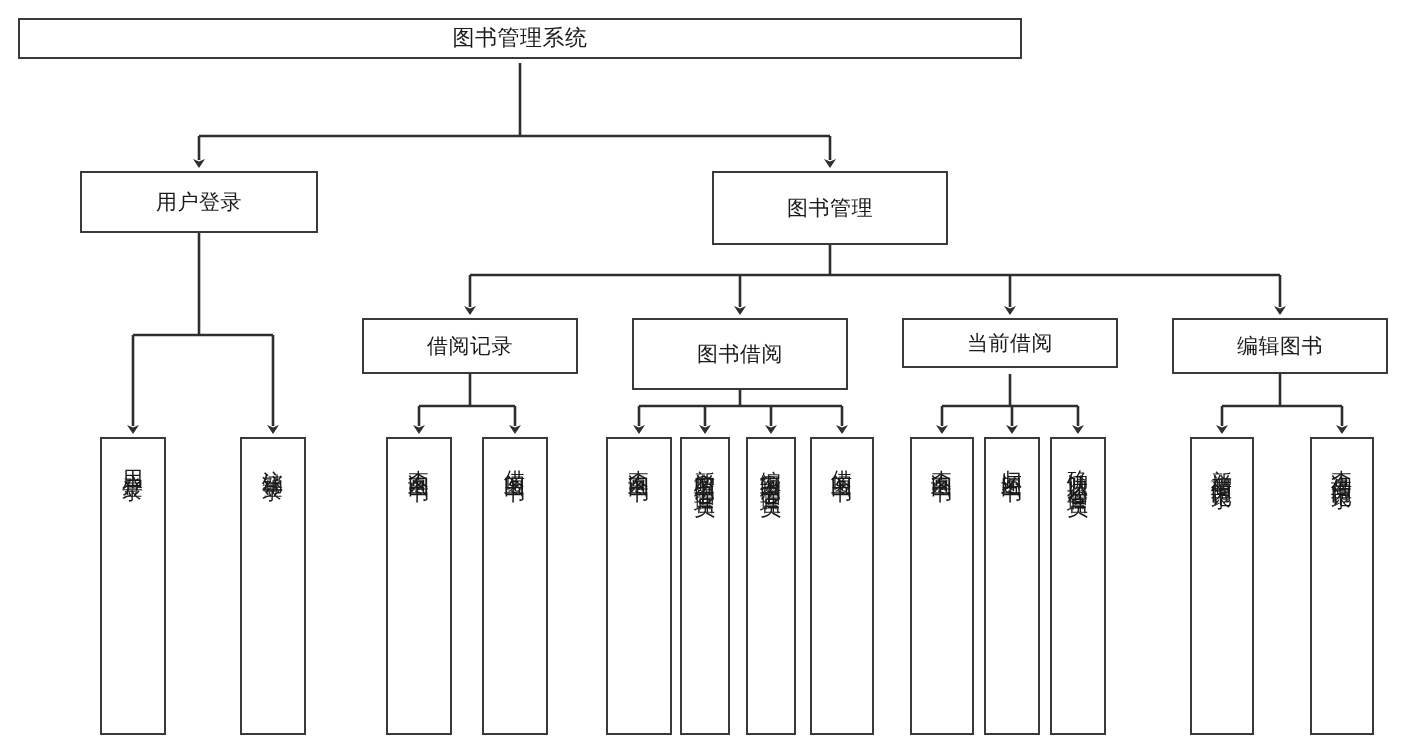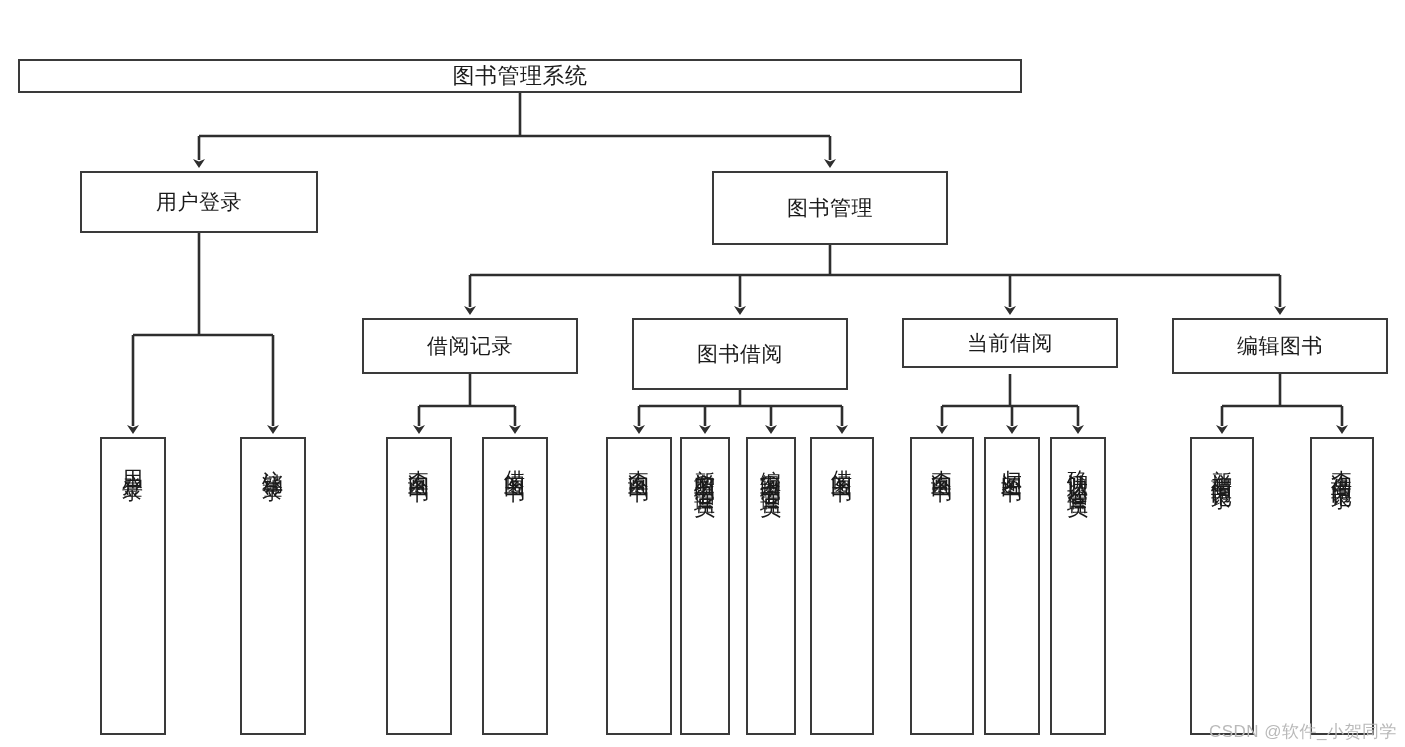--- a/index.html
+++ b/index.html
@@ -117,21 +117,21 @@
         <path d="M1012,406 L1012,426" marker-end="url(#arrow)"></path>
         <path d="M1078,406 L1078,426" marker-end="url(#arrow)"></path>
         <path d="M1280,374 L1280,406"></path>
         <path d="M1222,406 L1342,406"></path>
         <path d="M1222,406 L1222,426" marker-end="url(#arrow)"></path>
         <path d="M1342,406 L1342,426" marker-end="url(#arrow)"></path>
       </g>
   </svg>
 
   <div id="nodes">
-      <div class="node horiz root" style="left: 18px; top: 18px; width: 1004px; height: 34px; margin-top: 41px;">
+      <div class="node horiz root" style="left: 18px; top: 18px; width: 1004px; height: 41px;">
         <span class="label">图书管理系统</span>
       </div>
       <div class="node horiz" style="left: 80px; top: 171px; width: 238px; height: 62px;">
         <span class="label">用户登录</span>
       </div>
       <div class="node horiz" style="left: 712px; top: 171px; width: 236px; height: 74px;">
         <span class="label">图书管理</span>
       </div>
       <div class="node horiz" style="left: 362px; top: 318px; width: 216px; height: 56px;">
         <span class="label">借阅记录</span>
@@ -179,14 +179,13 @@
         <span class="label">确认归还（管理员）</span>
       </div>
       <div class="node vert" style="left: 1190px; top: 437px; width: 64px; height: 298px;">
         <span class="label">新增借阅记录</span>
       </div>
       <div class="node vert" style="left: 1310px; top: 437px; width: 64px; height: 298px;">
         <span class="label">查询借阅记录</span>
       </div>
     </div>
 
-  <div id="watermark">CSDN @软件_小贺同学</div>
 </div>
 
 </body></html>

